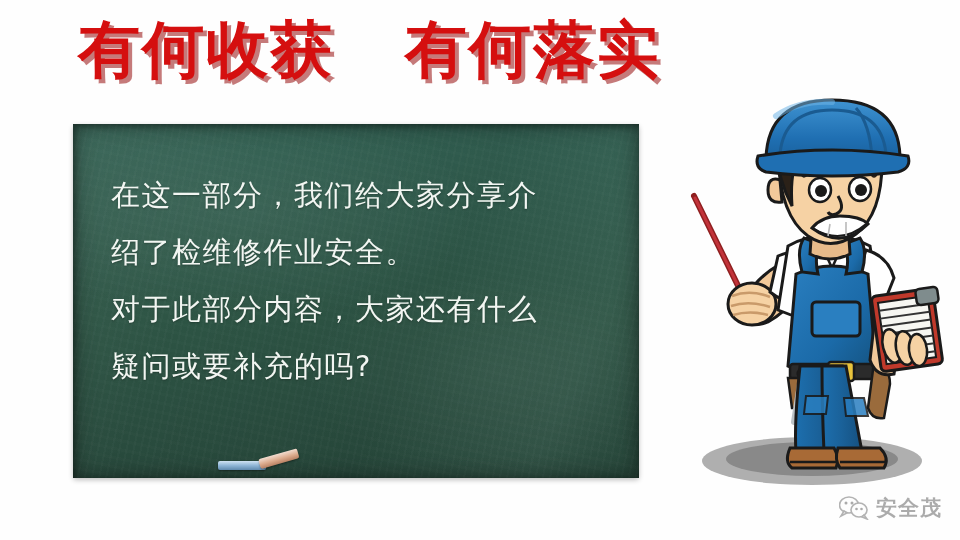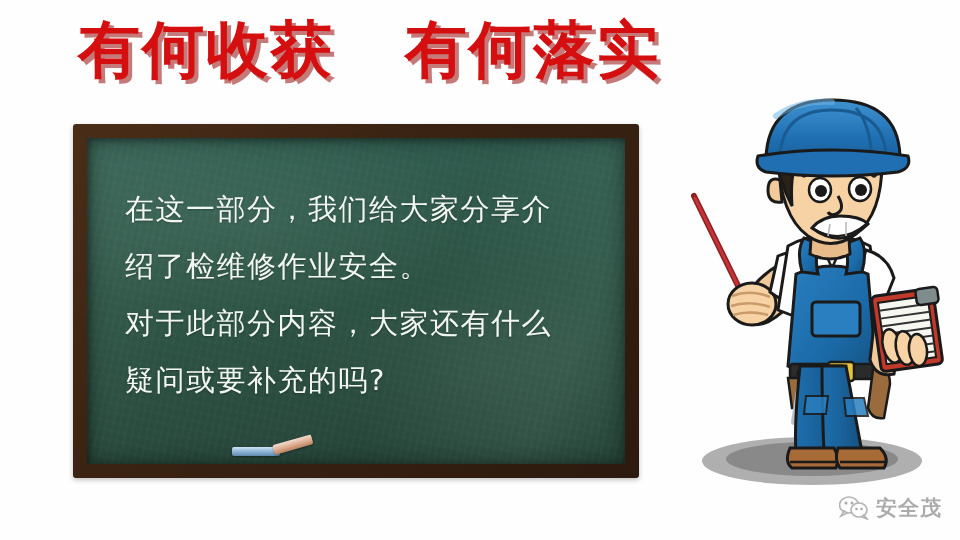--- a/index.html
+++ b/index.html
@@ -32,21 +32,21 @@
 
   
   #board {
     position:absolute;
     left:73px; top:124px;
     width:566px; height:354px;
     background:#3b2414;
     background-image:linear-gradient(135deg,#4a2d18 0%,#3a2313 40%,#2d1a0e 100%);
     border-radius:3px;
     box-shadow:0 2px 5px rgba(0,0,0,0.25);
-    padding:14px;
+    padding:0;
   }
   #board-inner {
     position:relative;
     width:100%; height:100%;
     background:#2f5a48;
     background-image:
       radial-gradient(ellipse 60% 45% at 30% 25%, rgba(255,255,255,0.055), rgba(255,255,255,0) 70%),
       radial-gradient(ellipse 50% 40% at 75% 70%, rgba(255,255,255,0.04), rgba(255,255,255,0) 70%),
       linear-gradient(115deg, rgba(255,255,255,0.05) 0%, rgba(255,255,255,0) 28%, rgba(0,0,0,0.05) 60%, rgba(255,255,255,0.035) 85%, rgba(0,0,0,0.06) 100%),
       repeating-linear-gradient(102deg, rgba(255,255,255,0.018) 0px, rgba(255,255,255,0.018) 2px, rgba(0,0,0,0) 2px, rgba(0,0,0,0) 7px),

